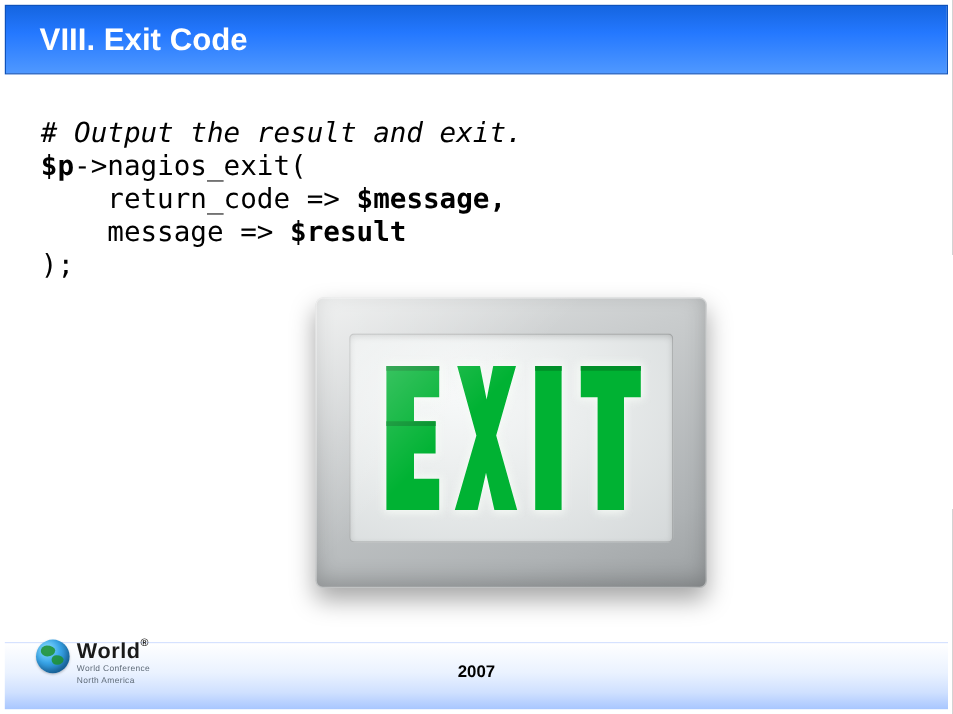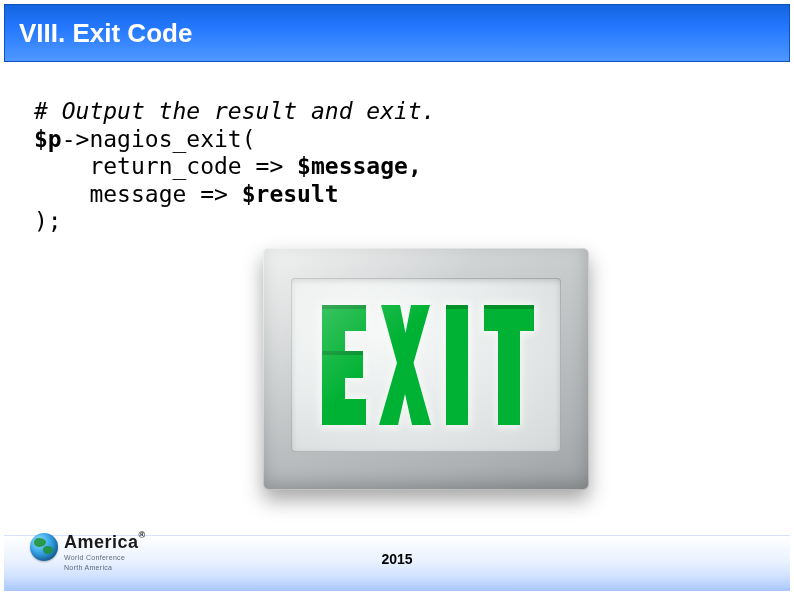--- a/index.html
+++ b/index.html
@@ -15,21 +15,21 @@
   .titlebar {
     position: absolute;
     top: 4px;
     left: 4px;
     right: 4px;
     height: 58px;
     background: linear-gradient(to bottom, #1565e0 0%, #2478ff 40%, #4f98ff 100%);
     border: 1px solid #0e52bb;
     display: flex;
     align-items: center;
-    padding-left: 14px;
+    padding-left: 28px;
   }
   .titlebar h1 {
     color: #ffffff;
     font-size: 26px;
     font-weight: bold;
   }
   
   .code {
     position: absolute;
     top: 98px;
@@ -241,24 +241,24 @@
                 <path class="green-dark" d="M3 5 H53 V9 H3 Z"></path>
               </svg>
           </div>
 
         </div>
       </div>
     </div>
   </div>
 
   <div class="footer-band"></div>
-  <div class="footer-year">2015</div>
+  <div class="footer-year">2007</div>
 
   <div class="logo">
     <div class="logo-globe"></div>
     <div class="logo-text">
-      <span class="logo-main"><span>America</span><sup>®</sup></span>
+      <span class="logo-main"><span>World</span><sup>®</sup></span>
       <span class="logo-sub">World Conference</span>
       <span class="logo-sub">North America</span>
     </div>
   </div>
 
 </div>
 
 </body></html>

